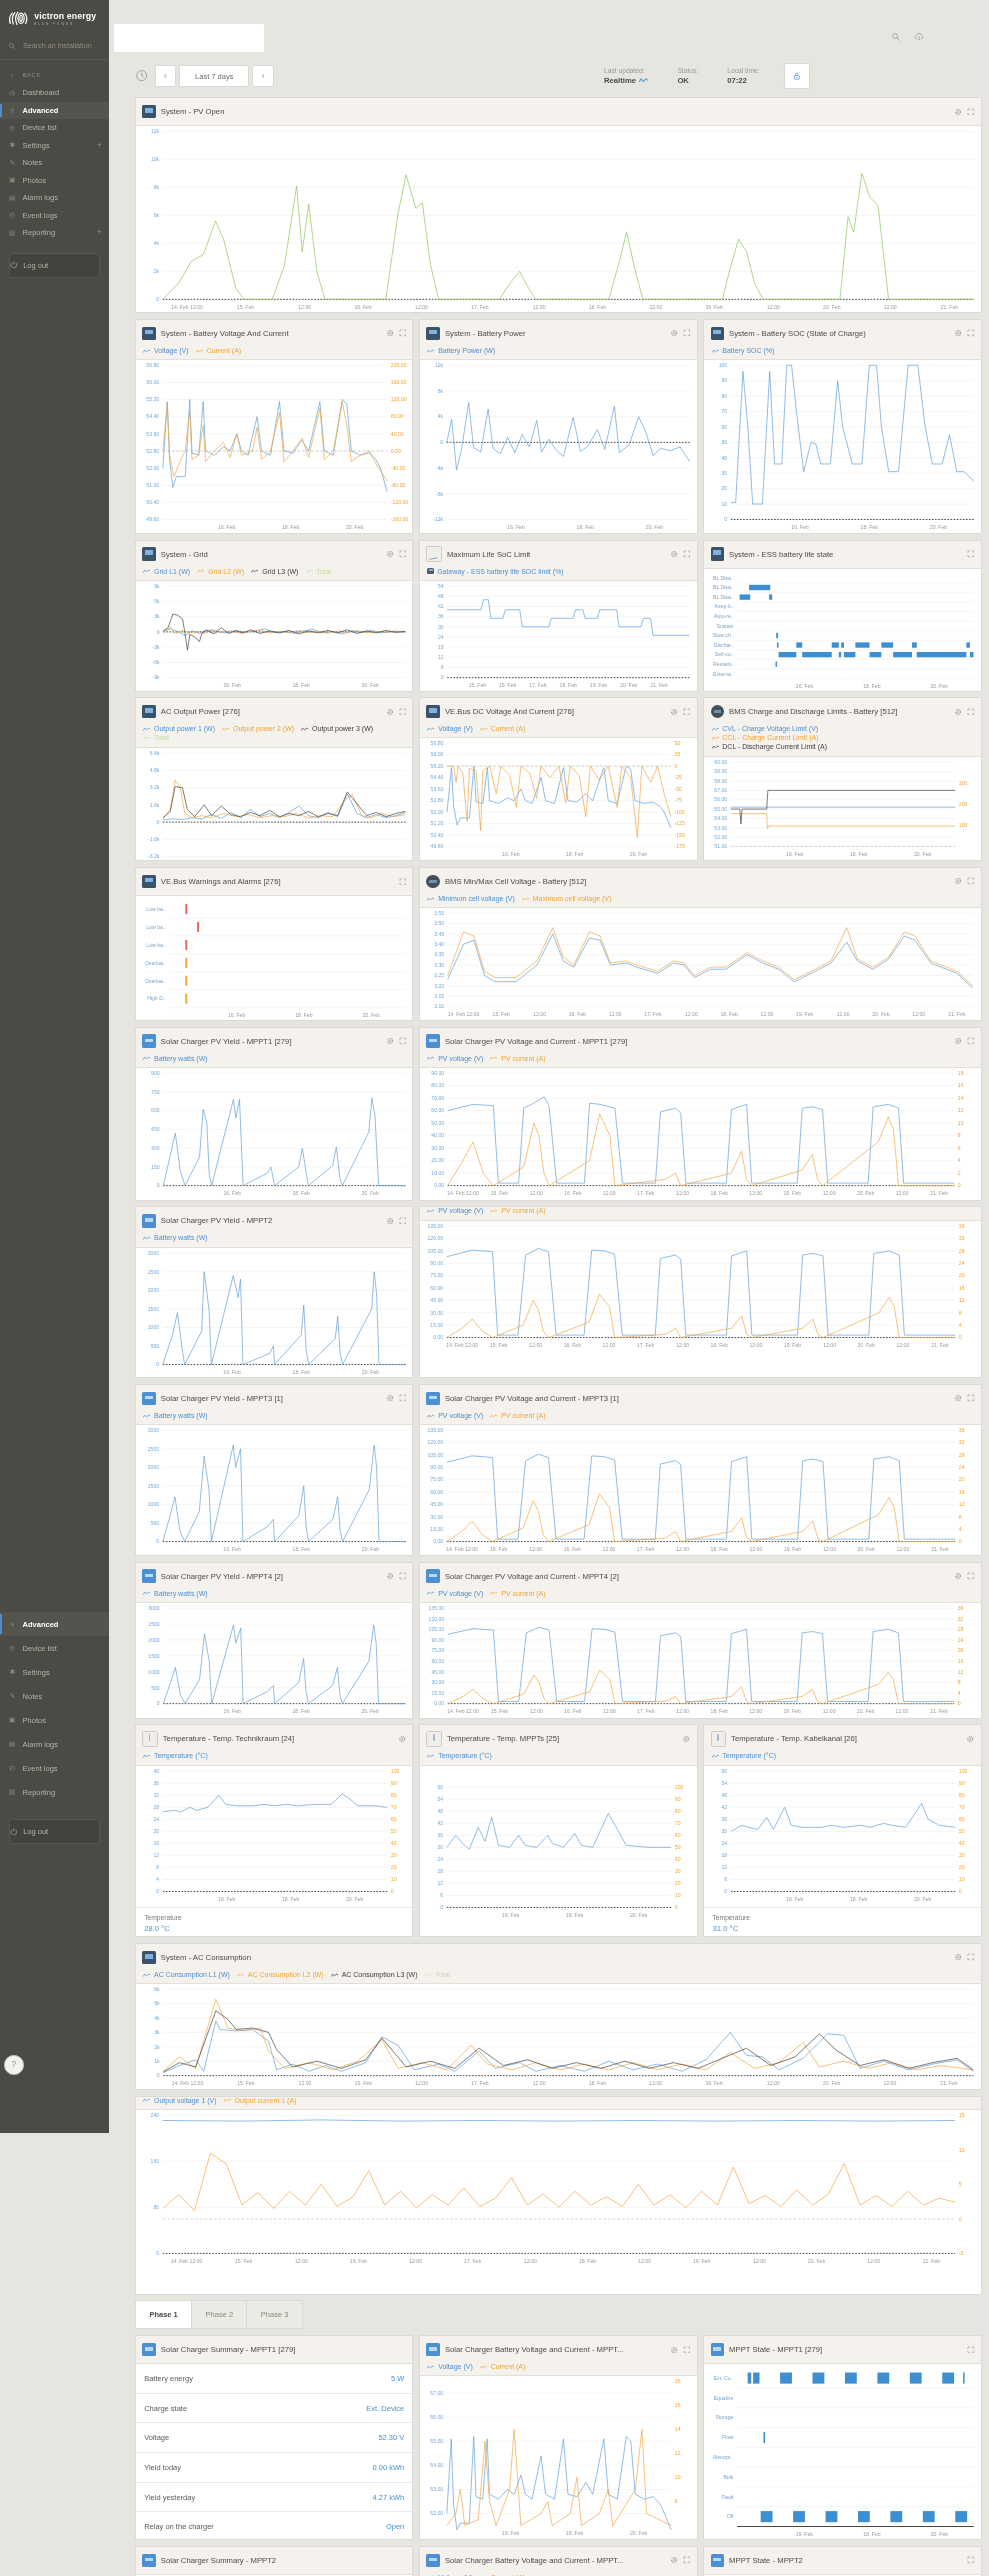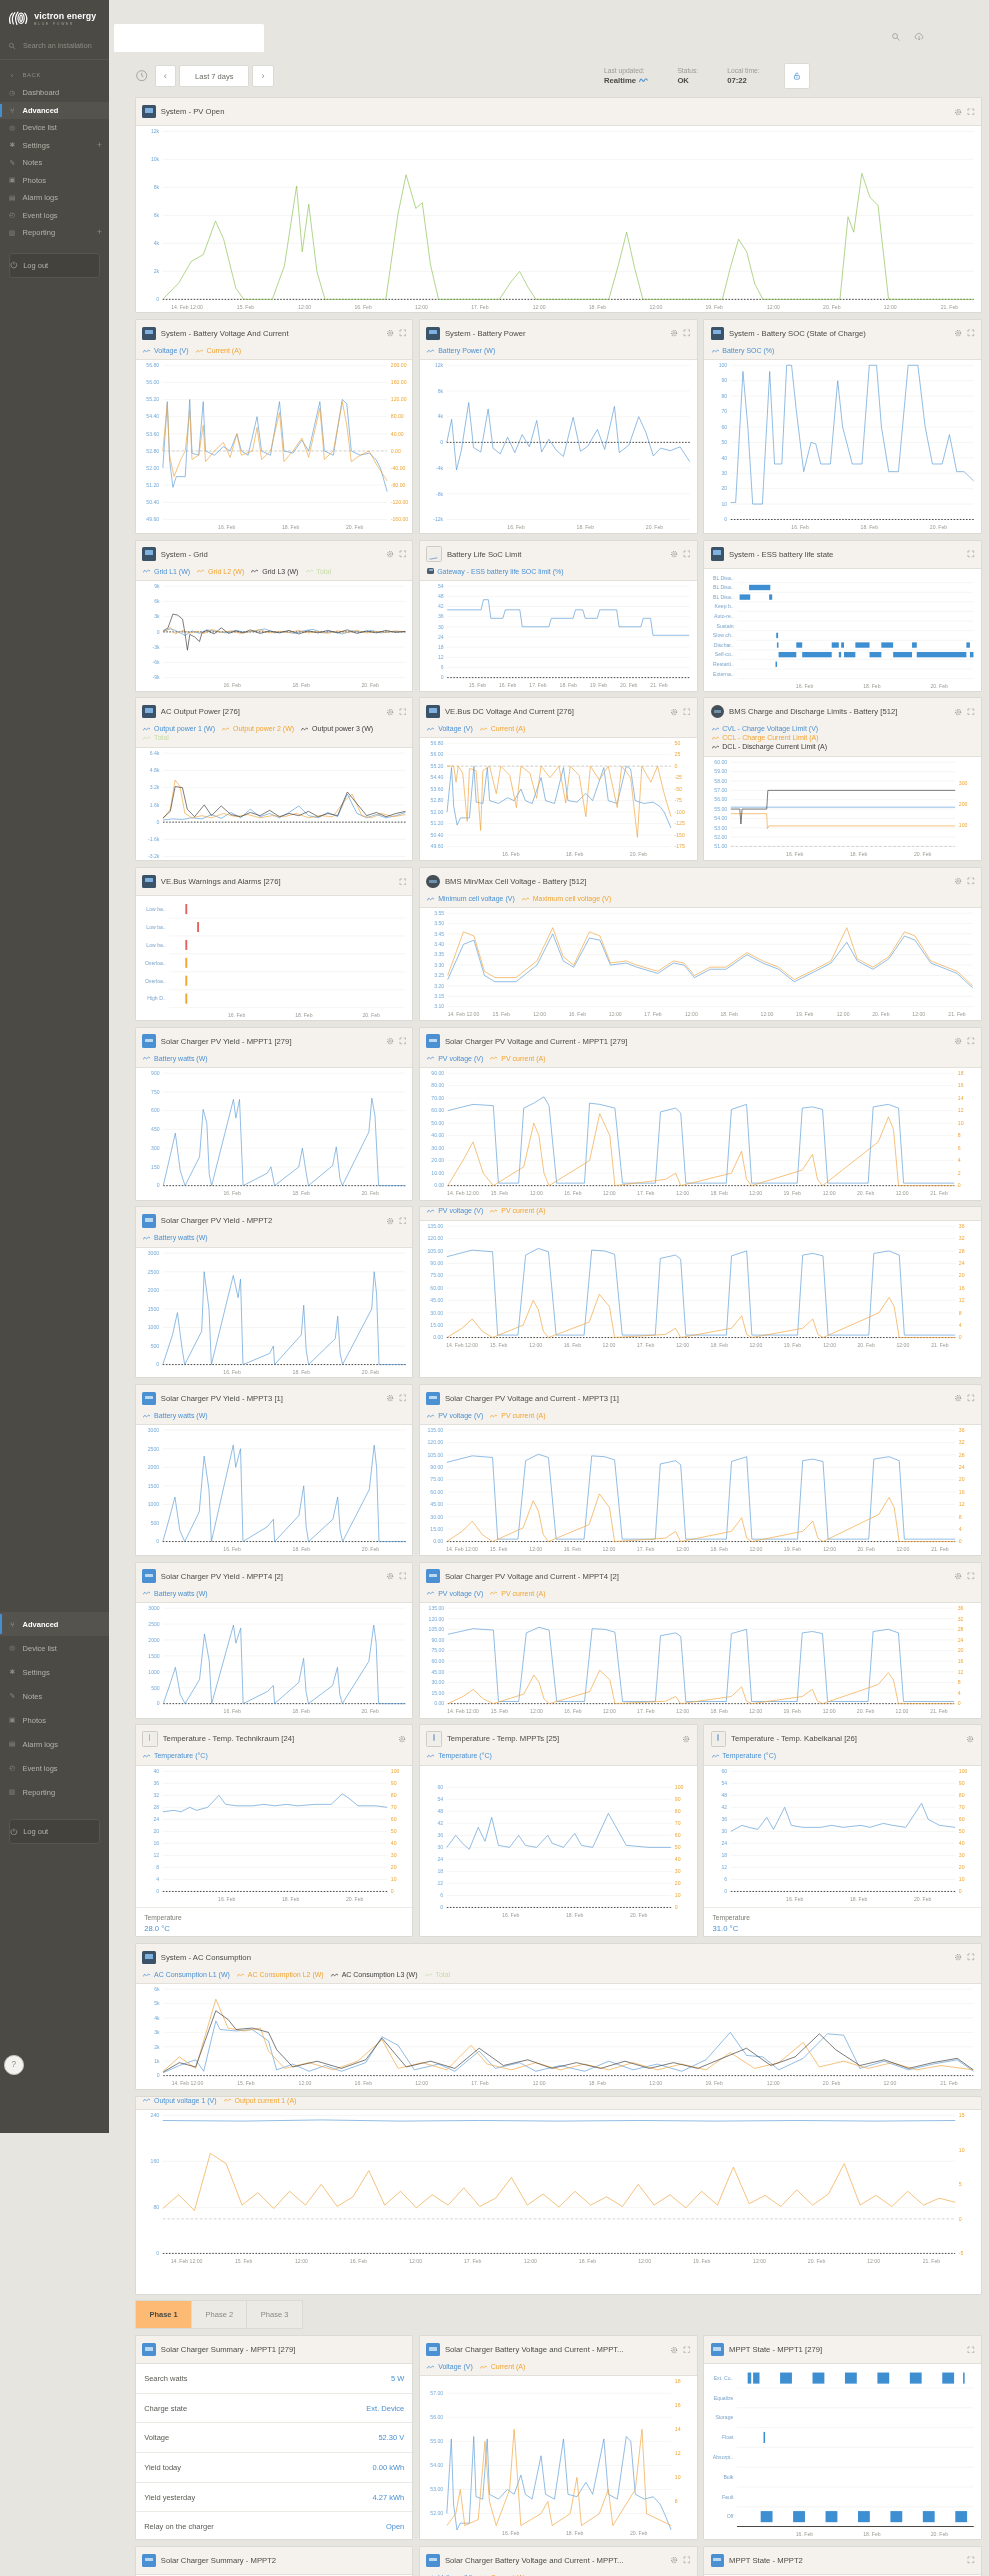--- a/index.html
+++ b/index.html
@@ -68,21 +68,21 @@
   .srow:first-child{border-top:none;}
   .srow .sl{color:#5a5a54;}
   .srow .sv{color:#4a90d2;}
   .wfoot{border-top:0.5px solid #eceae5;padding:6.2px 8.2px;}
   .wfoot .fl{color:#7a7a73;font-size:6.7px;}
   .wfoot .fv{color:#4a90d2;font-size:7.7px;margin-top:3.1px;}
   
   .tabsbar{display:flex;align-items:stretch;height:29px;}
   .tab{padding:0 13.4px;display:flex;align-items:center;font-size:7.5px;color:#8a8a82;background:#eceae4;border:0.5px solid #dcdad5;border-left:none;cursor:pointer;}
   .tab:first-child{border-left:0.5px solid #dcdad5;}
-  .tab.active{background:#fdba74;color:#4a4a44;font-weight:bold;}
+  .tab.active{background:#ffffff;color:#4a4a44;font-weight:bold;}
   #help-fab{position:absolute;left:4.1px;top:2055px;width:17.5px;height:17.5px;border-radius:50%;background:#f4f2ee;border:0.5px solid #c9c7c1;color:#8a8a82;display:flex;align-items:center;justify-content:center;font-size:8.2px;z-index:9;cursor:pointer;}
   svg text{font-family:"Liberation Sans",sans-serif;}
 </style>
 </head>
 <body>
 
 <aside id="sidebar">
   <div class="logo">
     <svg width="23" height="20.6" viewBox="0 0 44 40">
       <g fill="none" stroke="#ffffff" stroke-width="2.4" stroke-linecap="round">
@@ -576,21 +576,21 @@
             <line x1="52" y1="99" x2="523" y2="99" stroke="#222" stroke-width="1.6" stroke-dasharray="3,3"></line>
             <polyline points="52.0,98.0 66.1,93.1 75.5,96.0 85.0,101.0 94.4,105.9 108.5,97.0 122.6,102.0 136.8,95.0 155.6,98.0 174.5,101.0 193.3,96.0 212.1,100.0 231.0,97.0 249.8,93.1 268.7,101.0 287.5,98.0 306.3,102.0 325.2,97.0 344.0,94.1 362.9,101.0 381.7,98.0 400.5,103.0 419.4,97.0 438.2,100.0 457.1,96.0 475.9,101.0 499.4,98.0 523.0,99.0" fill="none" stroke="#5b9cd6" stroke-width="1.3" stroke-linejoin="round"></polyline>
             <polyline points="52.0,100.0 66.1,90.1 75.5,103.0 89.7,96.0 103.8,101.0 117.9,98.0 132.1,102.0 146.2,94.1 165.0,100.0 183.9,97.0 202.7,102.0 221.6,98.0 240.4,95.0 259.2,101.0 278.1,98.0 296.9,100.0 315.8,96.0 334.6,101.0 353.4,98.0 372.3,102.0 391.1,97.0 410.0,100.0 428.8,96.0 447.6,101.0 466.5,98.0 485.3,100.0 504.2,97.0 523.0,99.0" fill="none" stroke="#f2a33c" stroke-width="1.3" stroke-linejoin="round"></polyline>
             <polyline points="52.0,97.0 61.4,91.1 70.8,64.4 80.3,66.4 89.7,74.3 94.4,102.0 99.1,134.6 103.8,103.9 113.2,108.9 122.6,117.8 127.4,101.0 136.8,96.0 150.9,103.0 165.0,91.1 179.2,102.0 193.3,97.0 207.4,101.0 221.6,95.0 240.4,102.0 259.2,97.0 278.1,101.0 296.9,96.0 315.8,103.0 334.6,97.0 353.4,101.0 372.3,96.0 391.1,101.0 410.0,95.0 428.8,102.0 447.6,97.0 466.5,101.0 485.3,96.0 504.2,100.0 523.0,98.0" fill="none" stroke="#3c3c3c" stroke-width="1.3" stroke-linejoin="round"></polyline>
           </svg></div>
       </div>
       <div class="card" style="grid-column: span 1; height: 150px;">
         <div class="whead">
           <div class="whead-row">
             <div class="wicon wicon-gauge"></div>
-            <span class="wtitle">Battery Life SoC Limit</span>
+            <span class="wtitle">Maximum Life SoC Limit</span>
             <div class="hicons">
               <span>
                 <svg width="8.2" height="8.2" viewBox="0 0 24 24" fill="none" stroke="currentColor">
                   <circle cx="12" cy="12" r="7.5" stroke-width="3.4" stroke-dasharray="2.6,2.6"></circle>
                   <circle cx="12" cy="12" r="3.2" stroke-width="1.8"></circle>
                 </svg>
               </span>
               <span>
                 <svg width="7.7" height="7.7" viewBox="0 0 24 24" fill="none" stroke="currentColor" stroke-width="2">
                   <path d="M3 9V3h6M15 3h6v6M21 15v6h-6M9 21H3v-6"></path>
@@ -1954,21 +1954,21 @@
       <div class="card" style="grid-column: span 1; height: 203px;">
         <div class="whead">
           <div class="whead-row">
             <div class="wicon wicon-solar"></div>
             <span class="wtitle">Solar Charger Summary - MPPT1 [279]</span>
             <div class="hicons"></div>
           </div>
         </div>
         <div class="wbody">
           <div class="srow" style="height: calc(16.6667% - 0.5px);">
-            <span class="sl">Search watts</span>
+            <span class="sl">Battery energy</span>
             <span class="sv">5 W</span>
           </div>
           <div class="srow" style="height: calc(16.6667% - 0.5px);">
             <span class="sl">Charge state</span>
             <span class="sv">Ext. Device</span>
           </div>
           <div class="srow" style="height: calc(16.6667% - 0.5px);">
             <span class="sl">Voltage</span>
             <span class="sv">52.30 V</span>
           </div>

